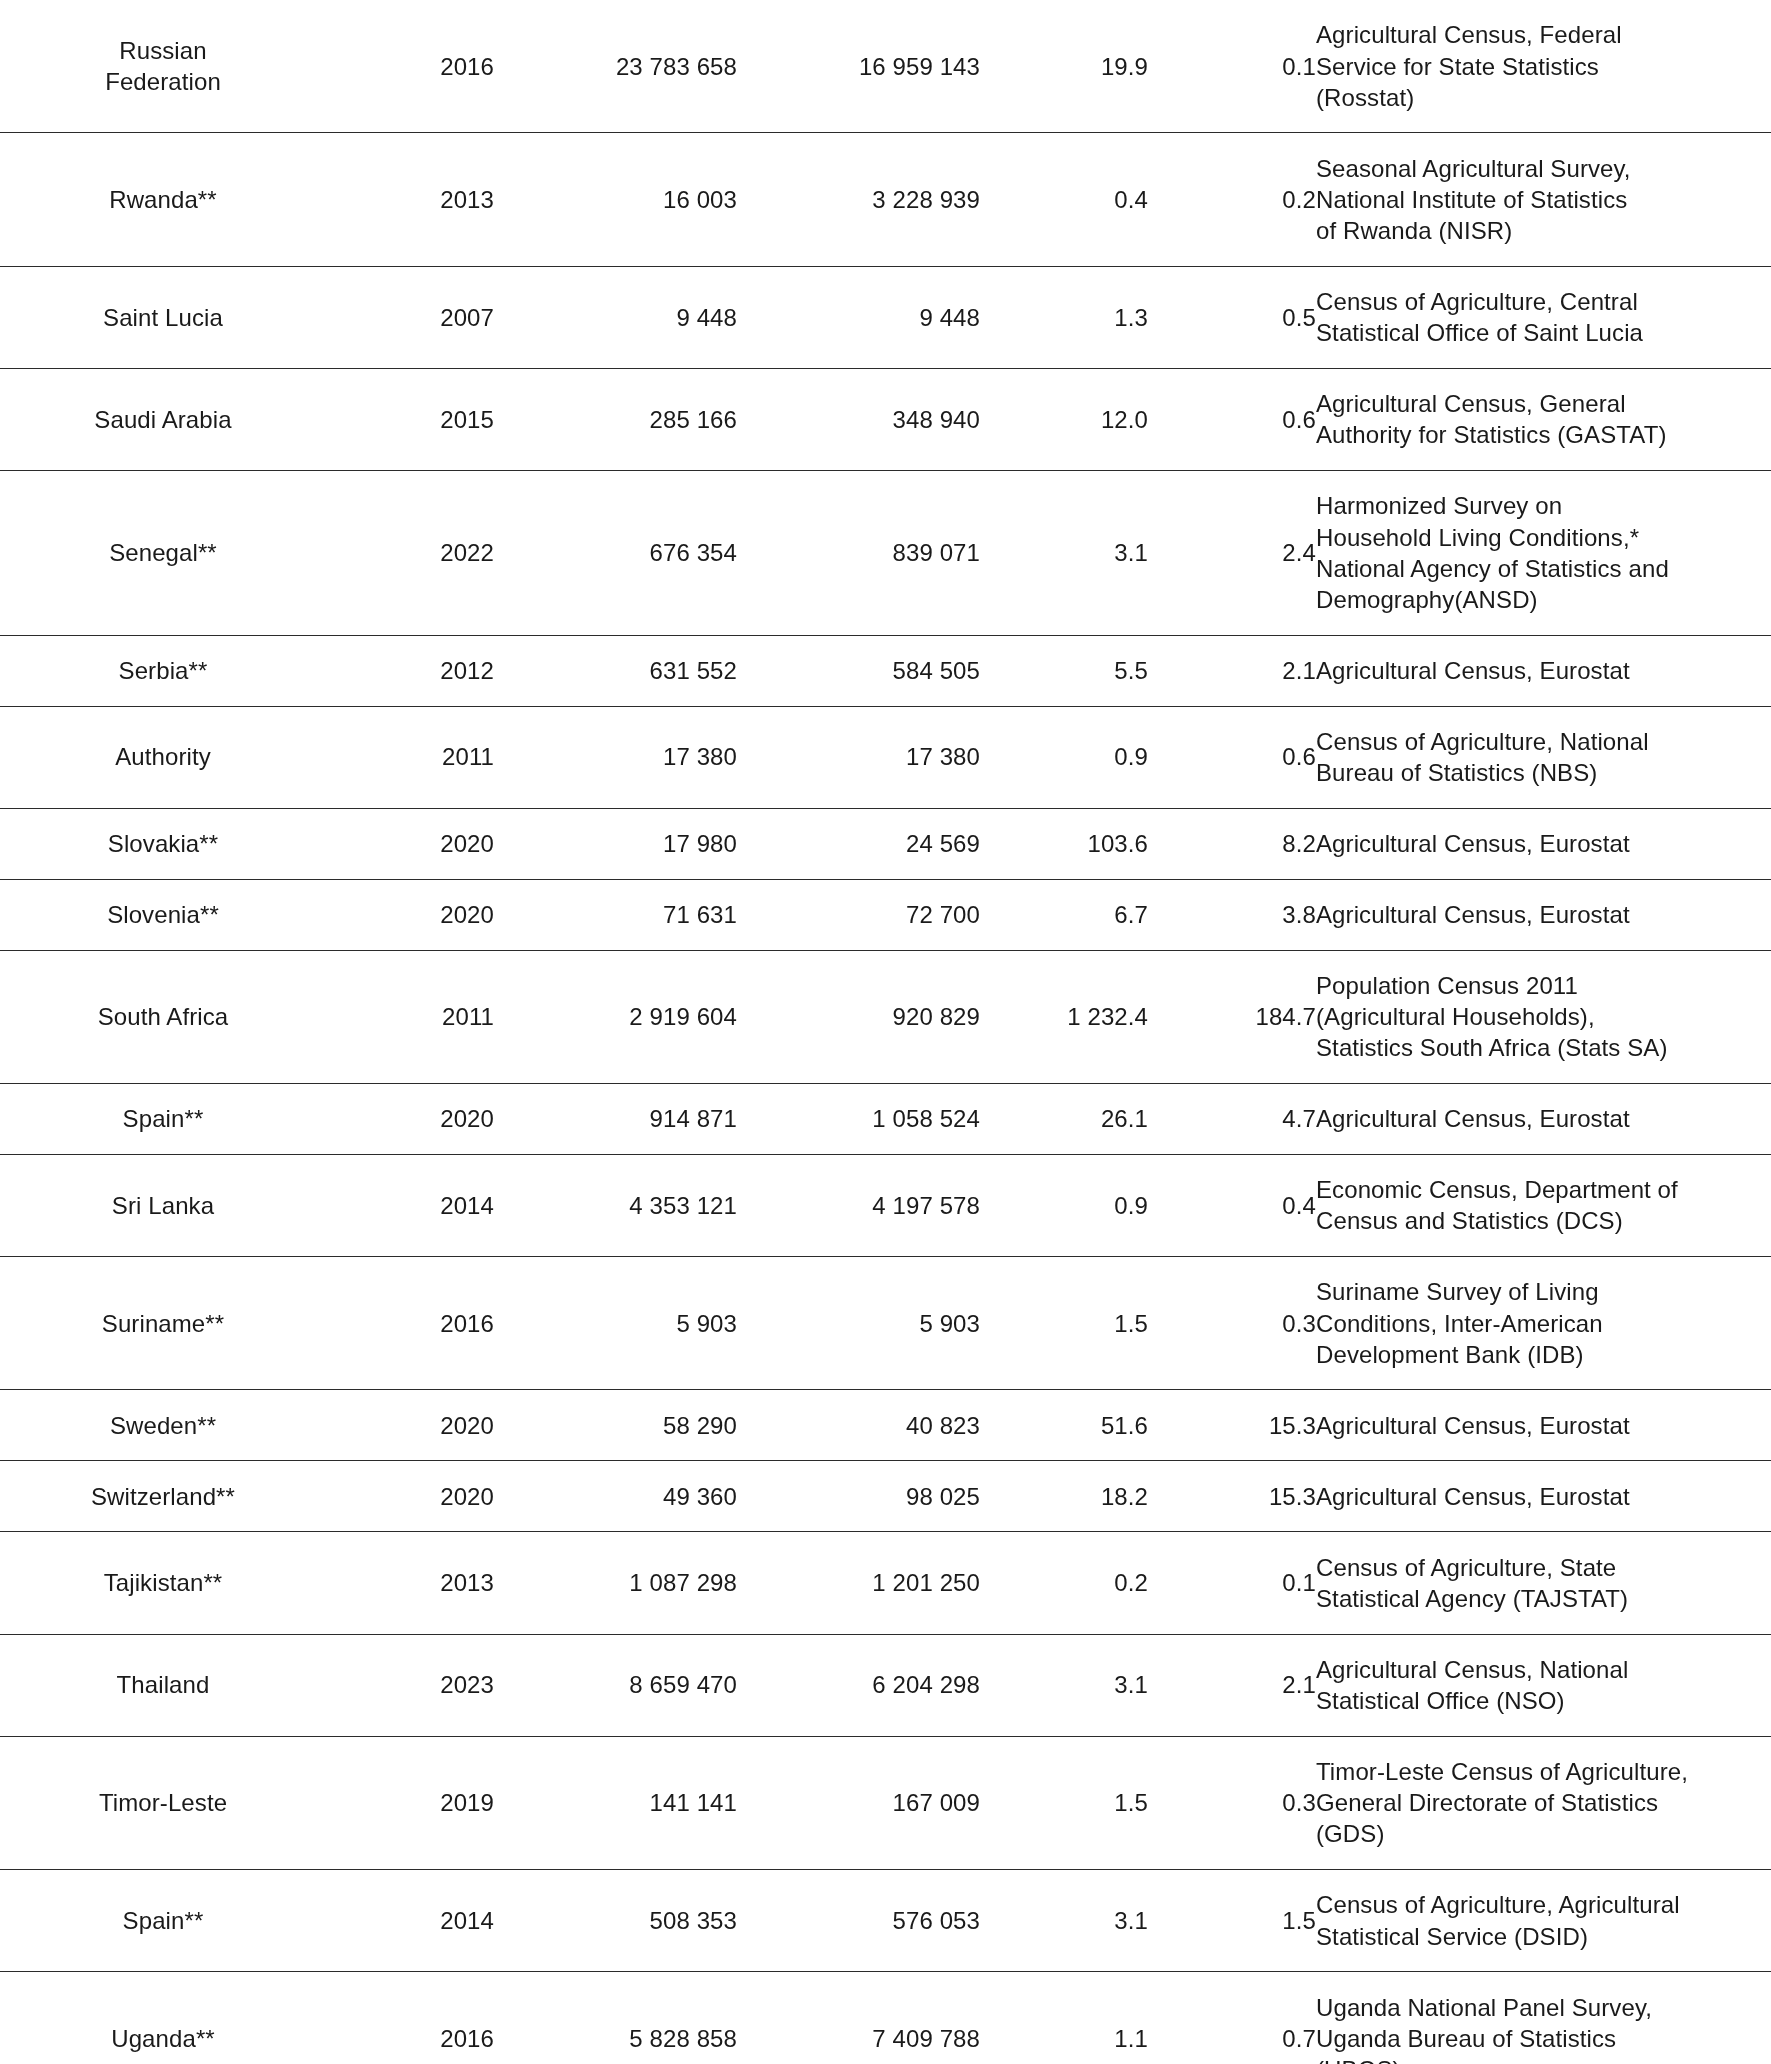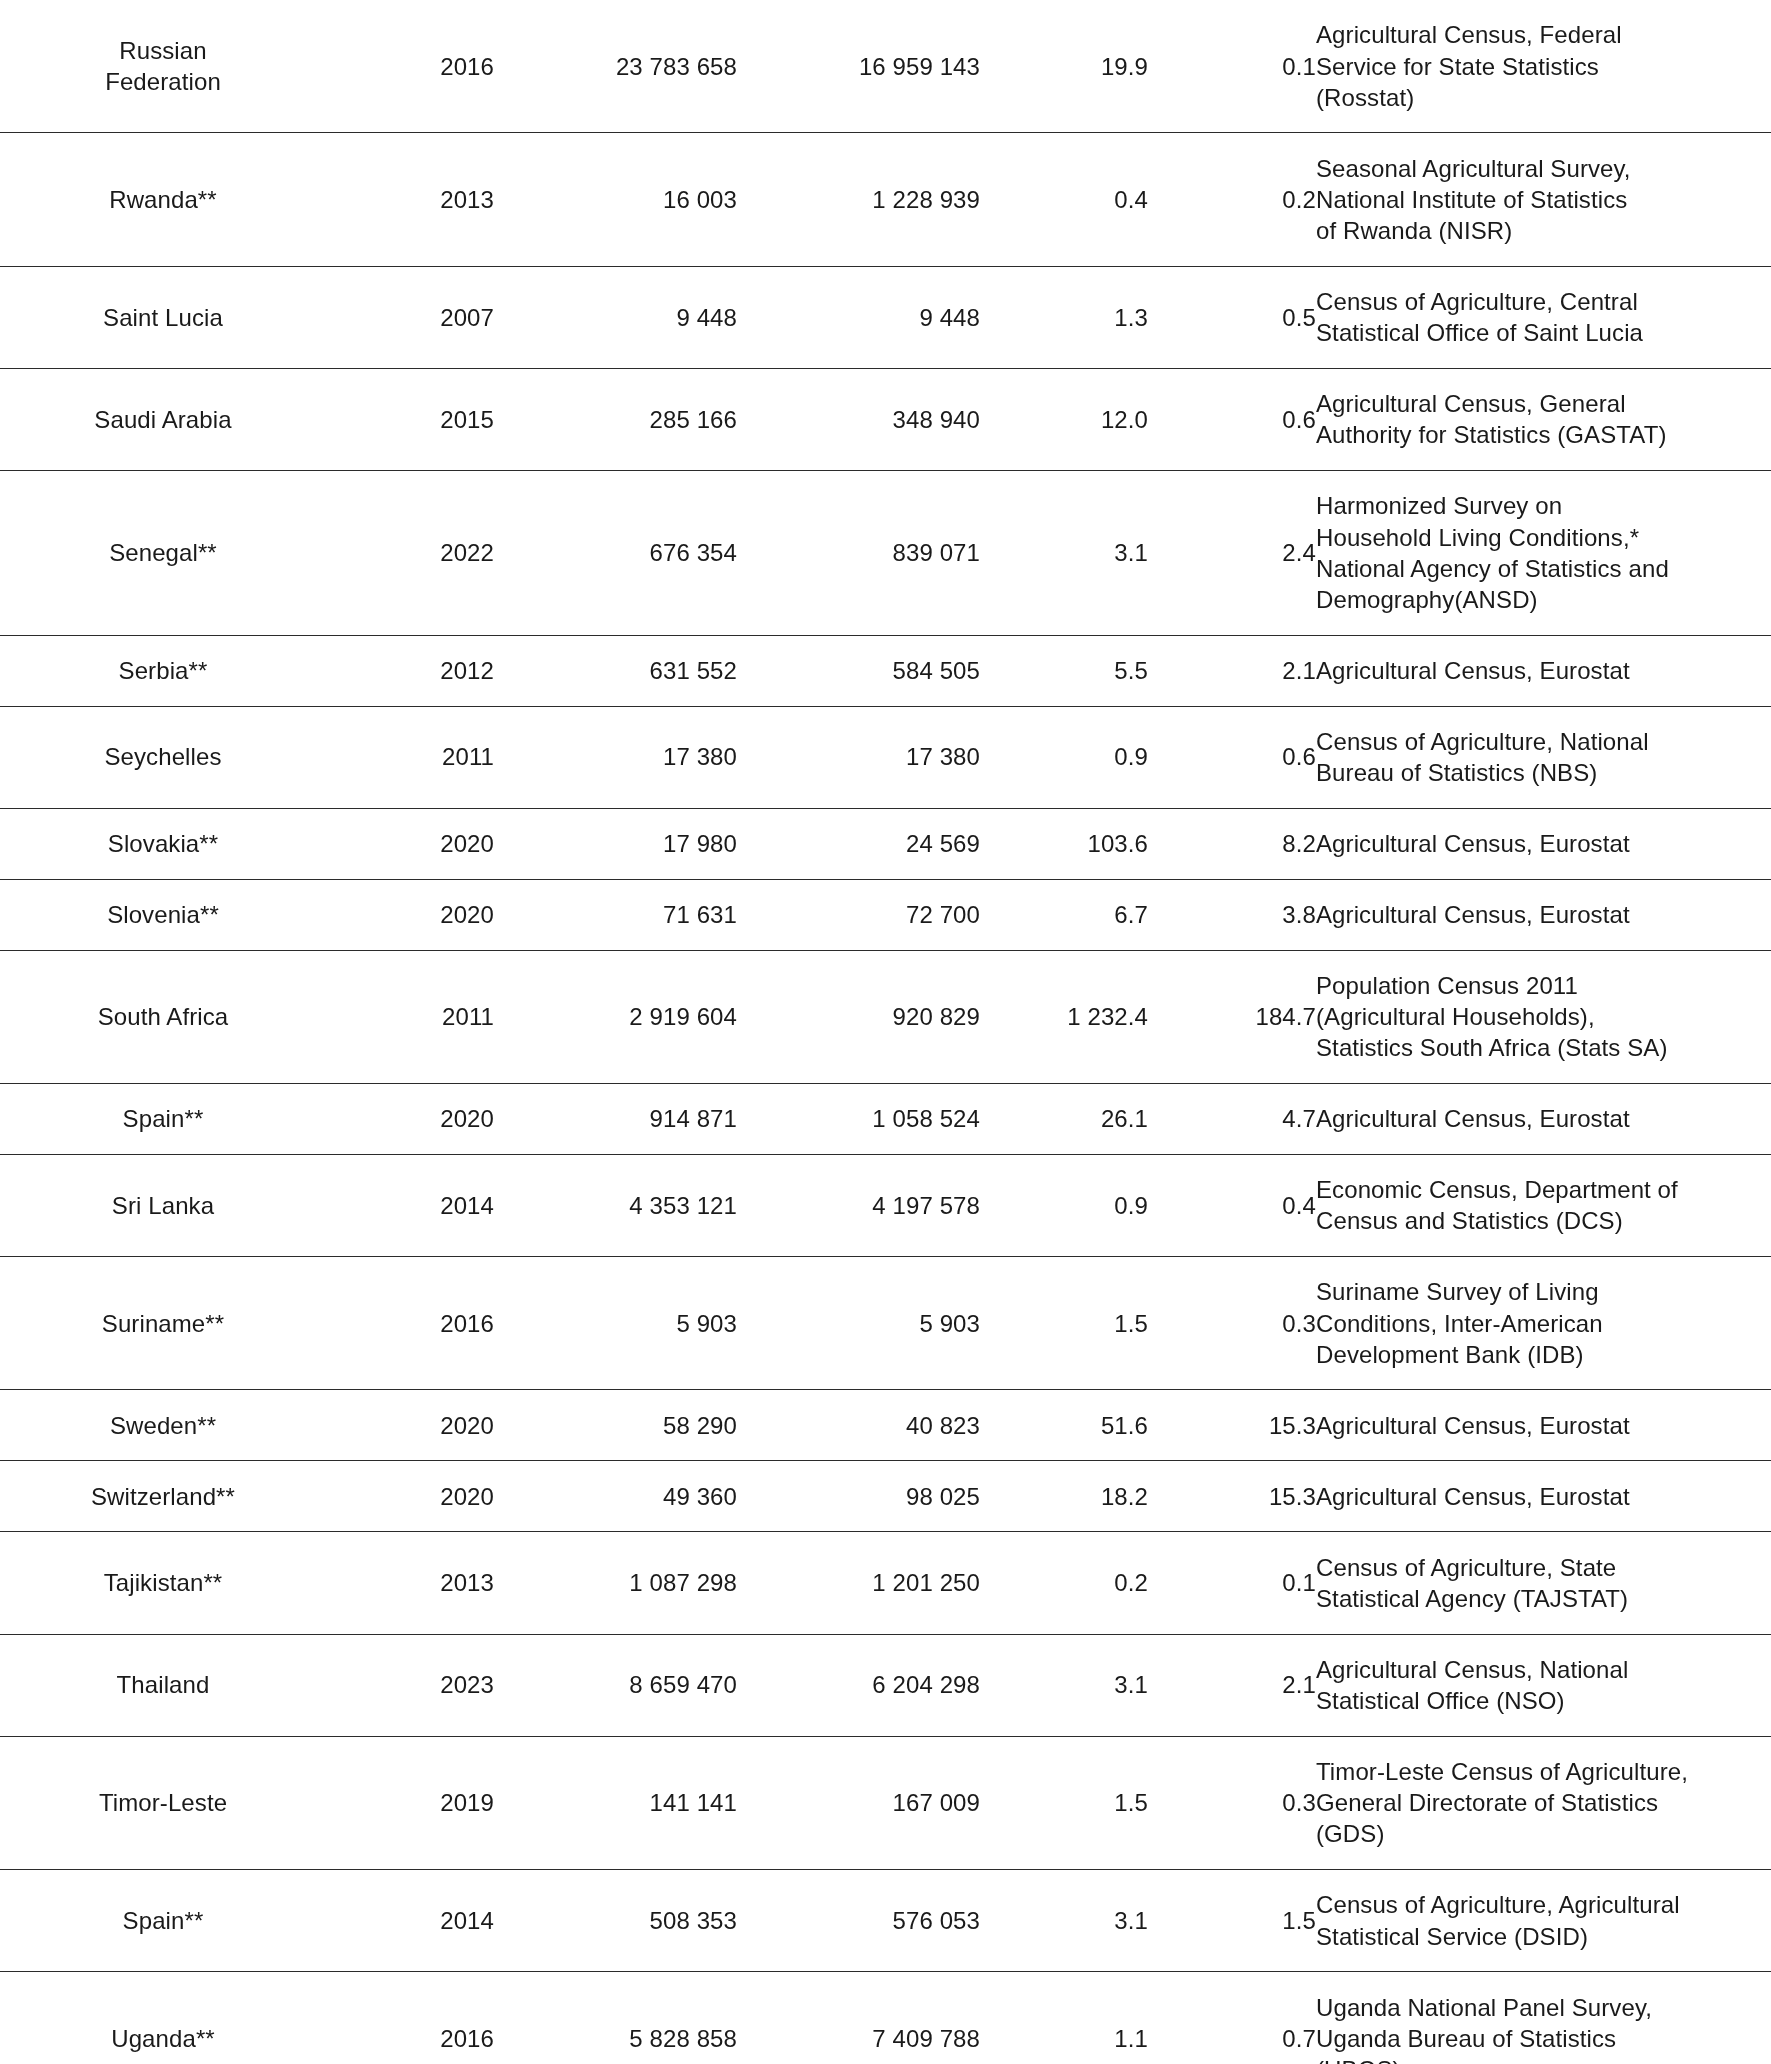--- a/index.html
+++ b/index.html
@@ -92,21 +92,21 @@
           <td class="num nowrap-lines">19.9</td>
           <td class="num nowrap-lines">0.1</td>
           <td class="source nowrap-lines">Agricultural Census, Federal
 Service for State Statistics
 (Rosstat)</td>
         </tr>
         <tr>
           <td class="country nowrap-lines">Rwanda**</td>
           <td class="year nowrap-lines">2013</td>
           <td class="num nowrap-lines">16 003</td>
-          <td class="num nowrap-lines">1 228 939</td>
+          <td class="num nowrap-lines">3 228 939</td>
           <td class="num nowrap-lines">0.4</td>
           <td class="num nowrap-lines">0.2</td>
           <td class="source nowrap-lines">Seasonal Agricultural Survey,
 National Institute of Statistics
 of Rwanda (NISR)</td>
         </tr>
         <tr>
           <td class="country nowrap-lines">Saint Lucia</td>
           <td class="year nowrap-lines">2007</td>
           <td class="num nowrap-lines">9 448</td>
@@ -141,21 +141,21 @@
         <tr>
           <td class="country nowrap-lines">Serbia**</td>
           <td class="year nowrap-lines">2012</td>
           <td class="num nowrap-lines">631 552</td>
           <td class="num nowrap-lines">584 505</td>
           <td class="num nowrap-lines">5.5</td>
           <td class="num nowrap-lines">2.1</td>
           <td class="source nowrap-lines">Agricultural Census, Eurostat</td>
         </tr>
         <tr>
-          <td class="country nowrap-lines">Seychelles</td>
+          <td class="country nowrap-lines">Authority</td>
           <td class="year nowrap-lines">2011</td>
           <td class="num nowrap-lines">17 380</td>
           <td class="num nowrap-lines">17 380</td>
           <td class="num nowrap-lines">0.9</td>
           <td class="num nowrap-lines">0.6</td>
           <td class="source nowrap-lines">Census of Agriculture, National
 Bureau of Statistics (NBS)</td>
         </tr>
         <tr>
           <td class="country nowrap-lines">Slovakia**</td>

